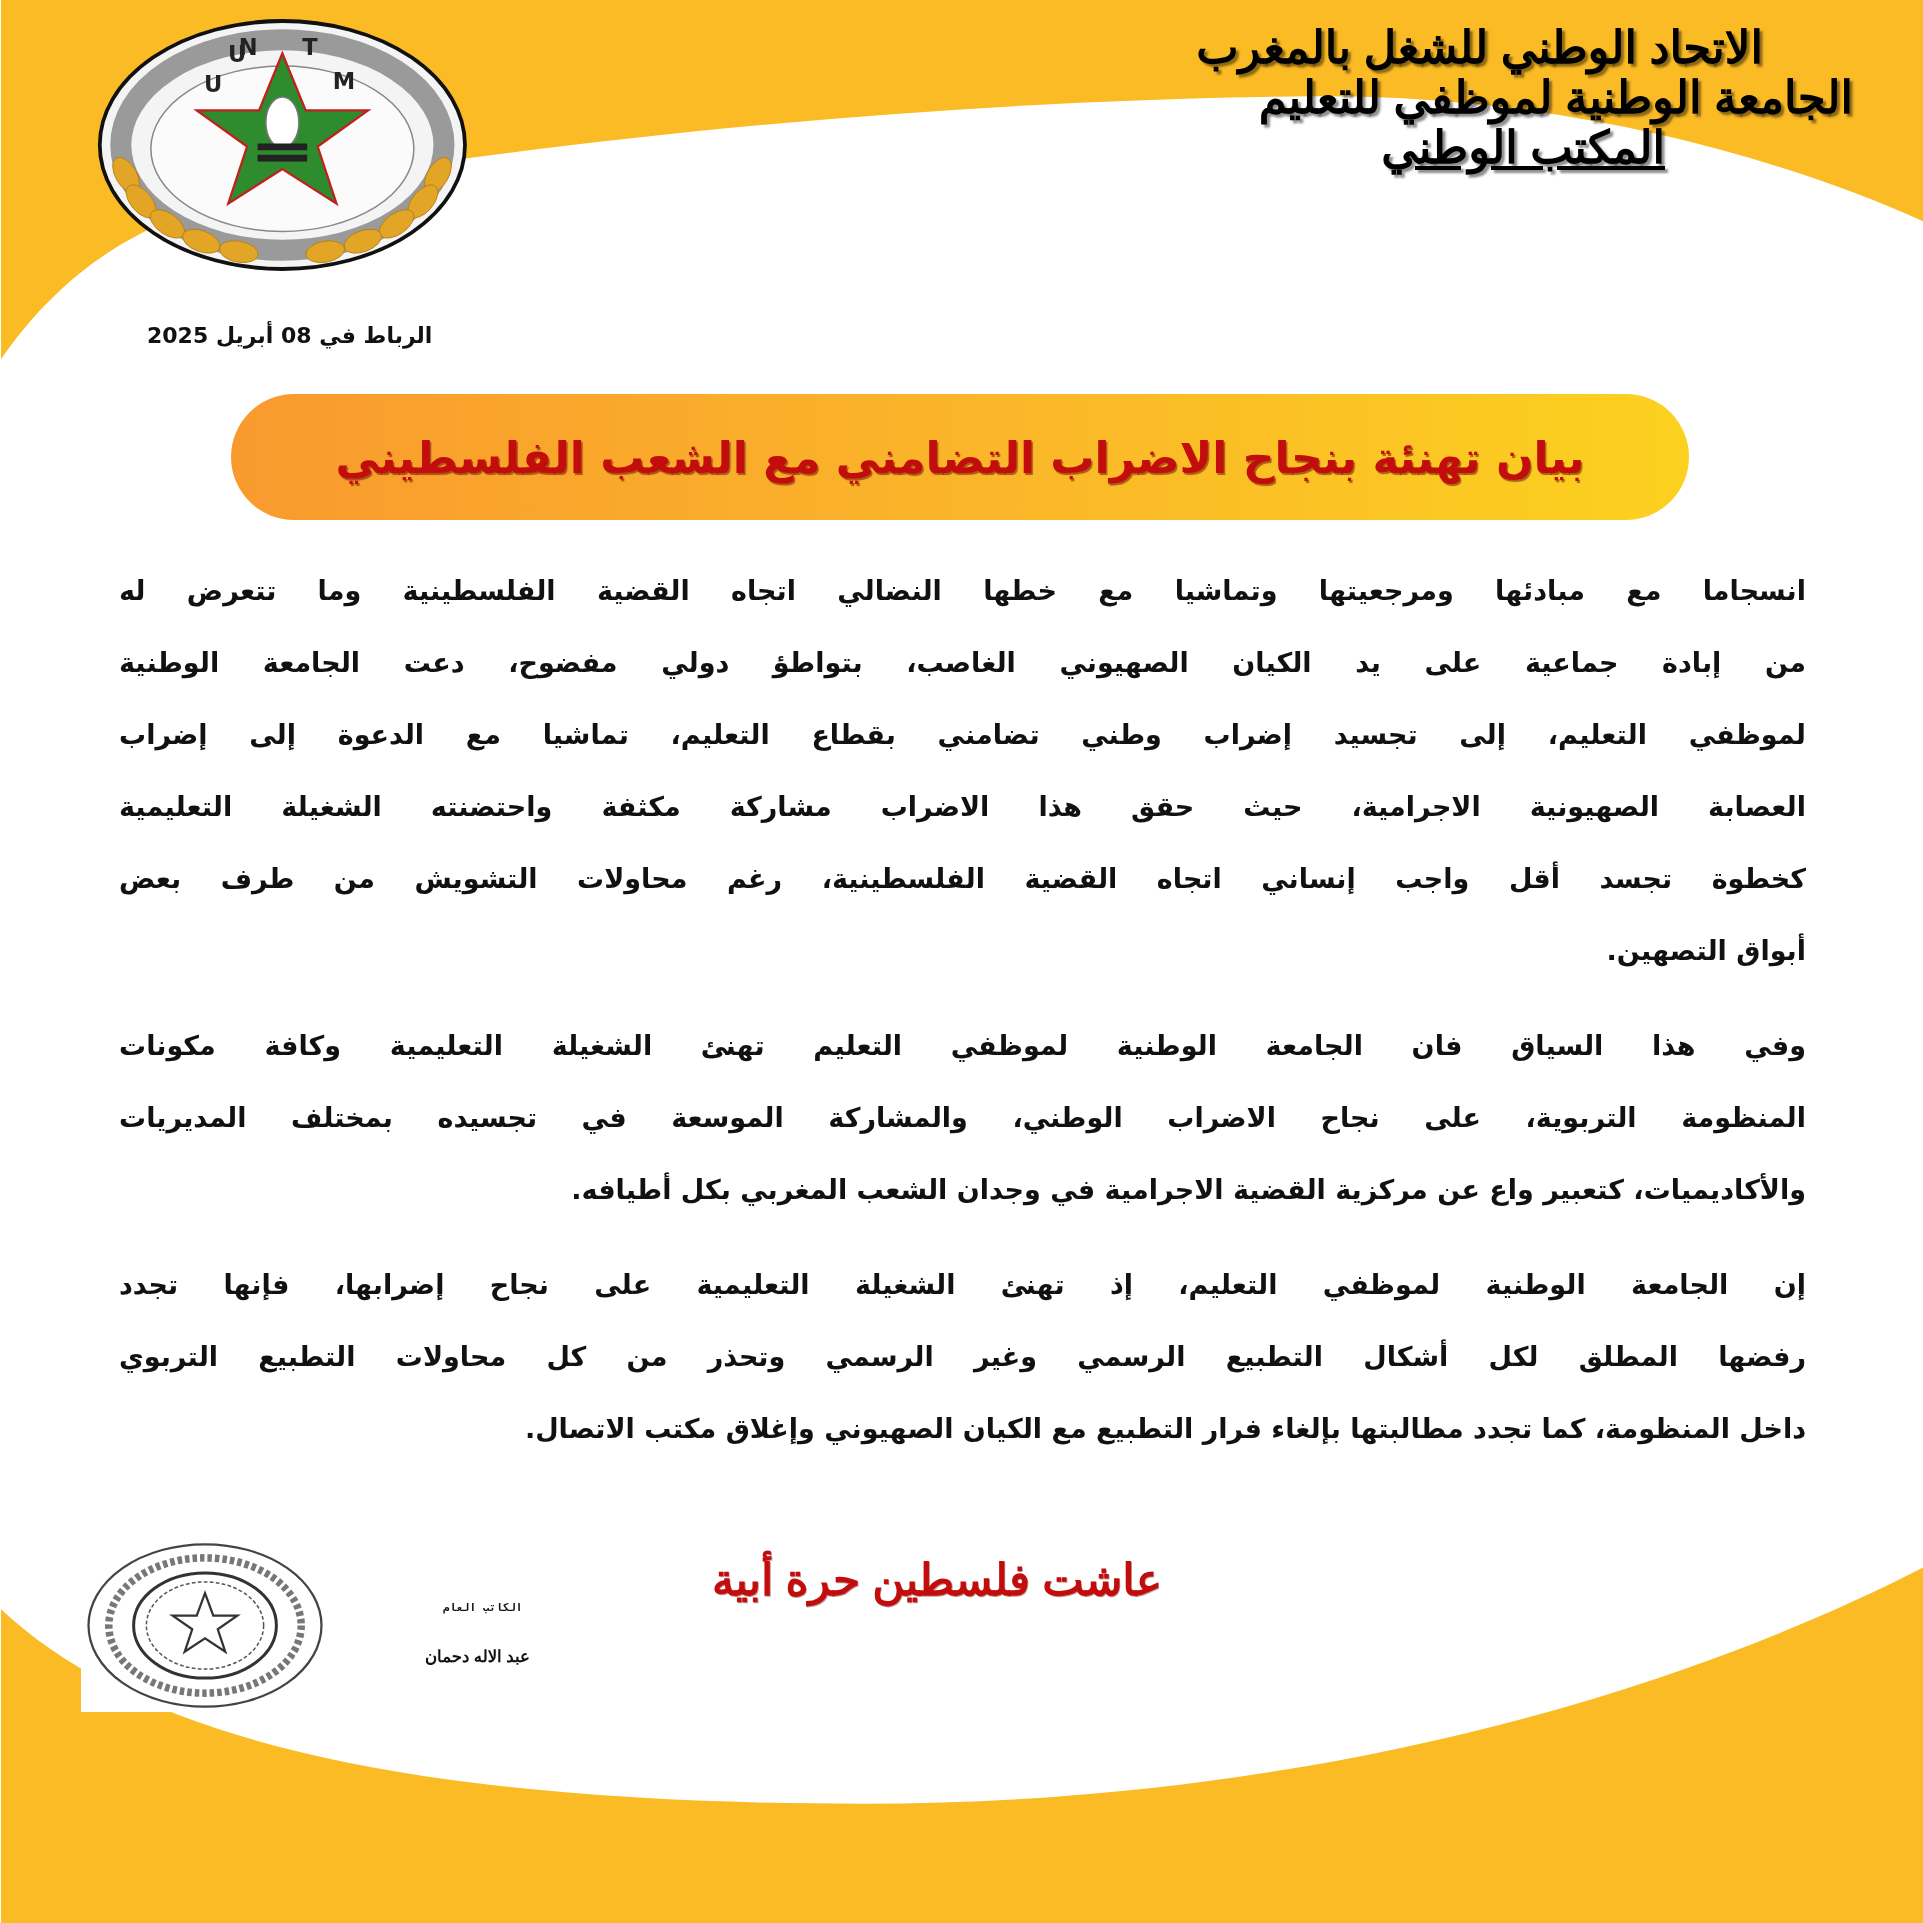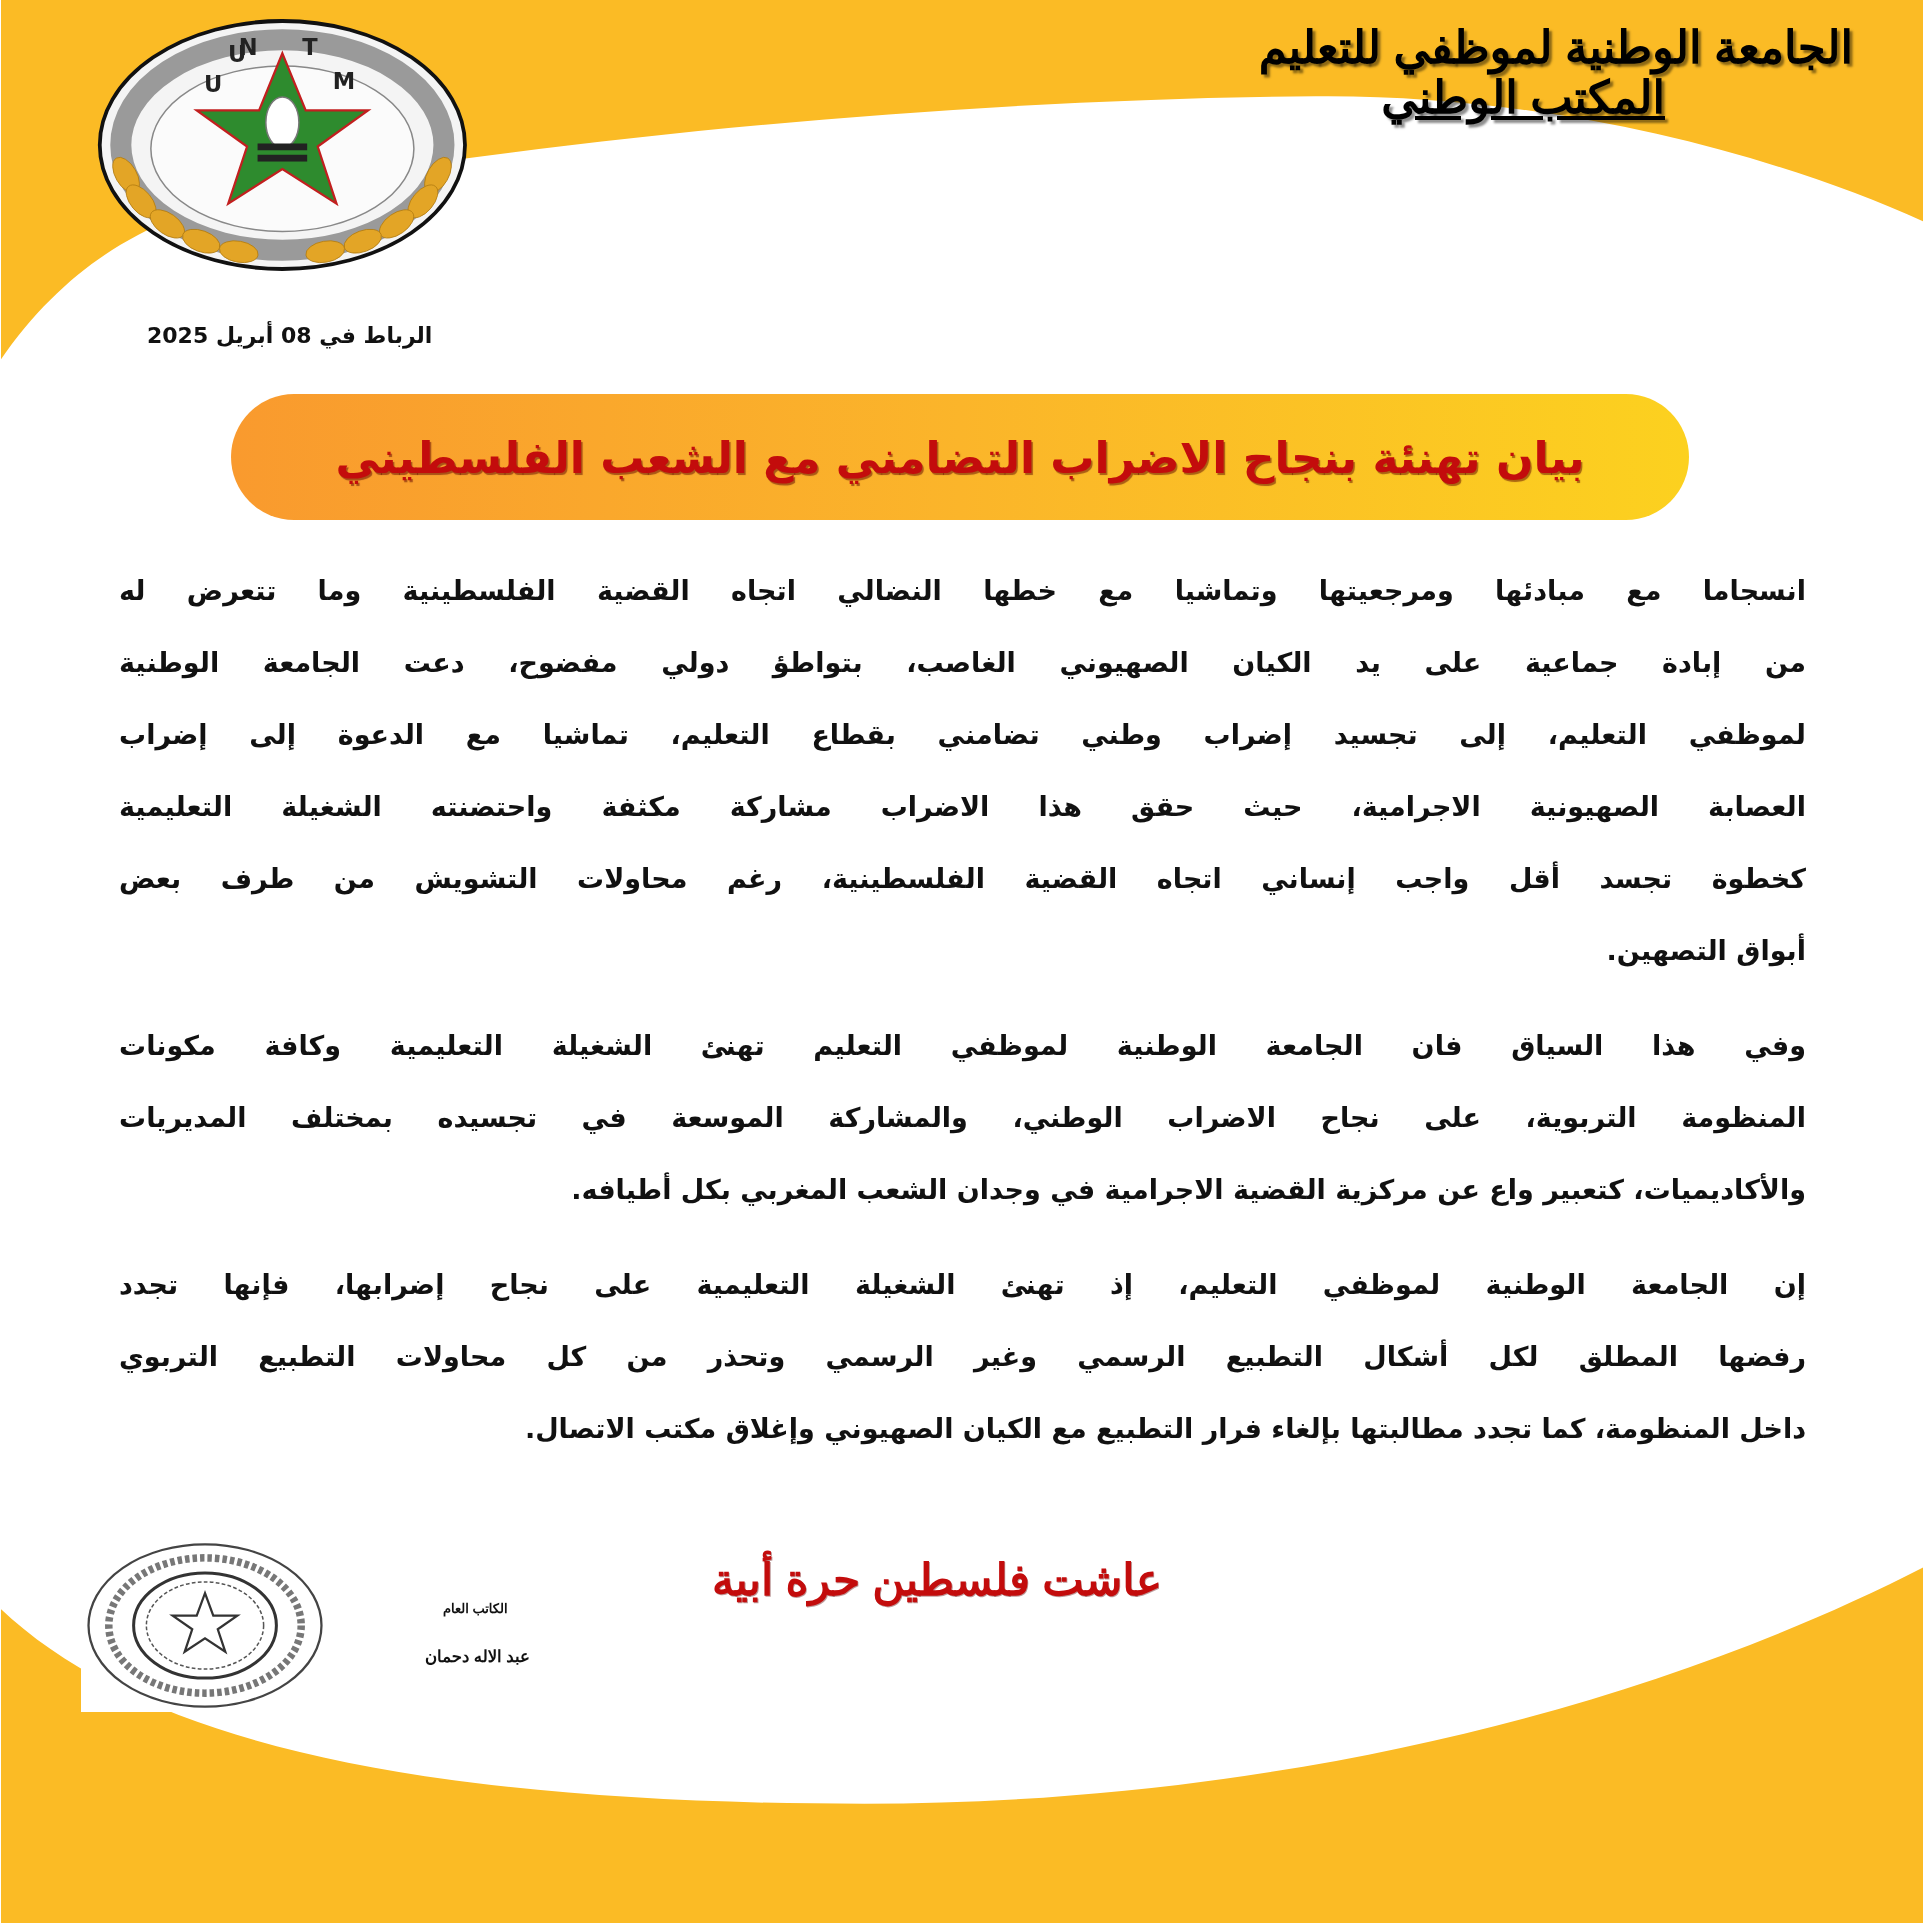--- a/index.html
+++ b/index.html
@@ -59,40 +59,41 @@
 
     
     .slogan {
       left: 712px; top: 1554px;
       color: #c30c0c; font-weight: bold; font-size: 44px;
       font-family: "Liberation Sans", sans-serif;
       letter-spacing: -1.5px;
       text-shadow: 0.8px 0.8px 0 rgba(90,0,0,0.4);
     }
     .sig-title {
-      left: 443px; top: 1601px; font-size: 13px; font-weight: bold;
-      font-family: Liberation Sans, sans-serif; color: #111; text-align: right;
+      left: 443px; top: 1601px; font-size: 11px; font-weight: bold;
+      font-family: Liberation Mono, monospace; color: #111; text-align: right;
     }
     .sig-name {
       left: 425px; top: 1647px; font-size: 16.5px; font-weight: bold;
       font-family: "Liberation Sans", sans-serif; color: #111;
     }
     .stamp { left: 81px; top: 1539px; width: 248px; height: 173px; background:#fff; }
   </style>
 </head>
 <body>
 
 <svg class="bg" viewBox="0 0 2560 2560" xmlns="http://www.w3.org/2000/svg">
 
   <path d="M0 0 H2560 V295 C2350 200 2050 125 1750 128 C1280 132 800 180 420 240 C250 268 110 320 0 480 Z" fill="#fbbb25"></path>
 
   <path d="M0 2140 C200 2330 600 2400 1150 2400 C1700 2400 2200 2270 2560 2085 V2560 H0 Z" fill="#fbbb25"></path>
 </svg>
 
 <div class="layer header">
+  <span class="l1">الاتحاد الوطني للشغل بالمغرب</span>
   <span class="l2">الجامعة الوطنية لموظفي للتعليم</span>
   <span class="l3">المكتب الوطني</span>
 </div>
 
 <svg class="layer logo" viewBox="0 0 495 340" xmlns="http://www.w3.org/2000/svg">
   <ellipse cx="248" cy="170" rx="243" ry="165" fill="#f4f4f4" stroke="#111" stroke-width="5"></ellipse>
   <ellipse cx="248" cy="170" rx="215" ry="140" fill="none" stroke="#9a9a9a" stroke-width="28"></ellipse>
   <ellipse cx="248" cy="175" rx="175" ry="110" fill="#fbfbfb" stroke="#888" stroke-width="2"></ellipse>
 
   <g fill="#e3a526" stroke="#b07a10" stroke-width="1">

